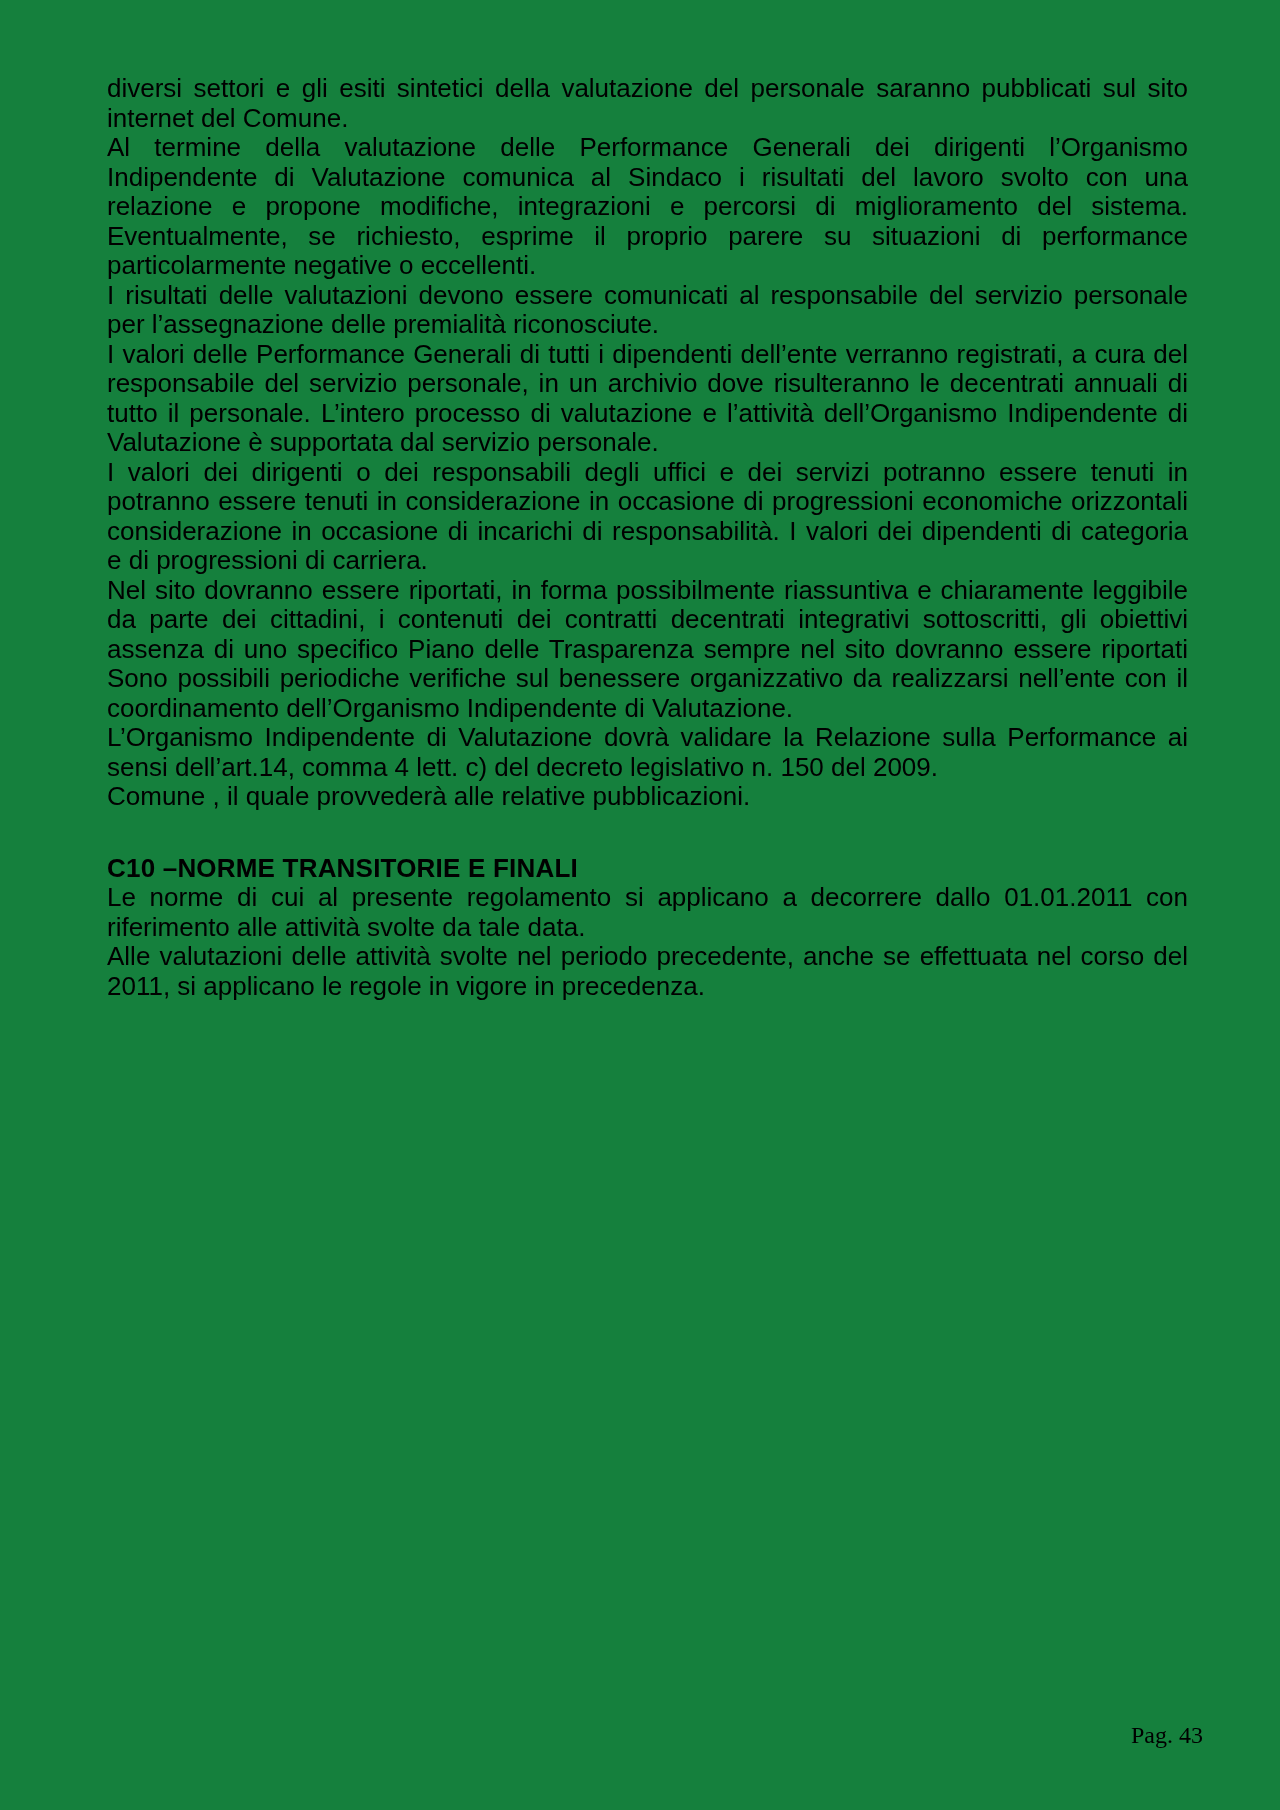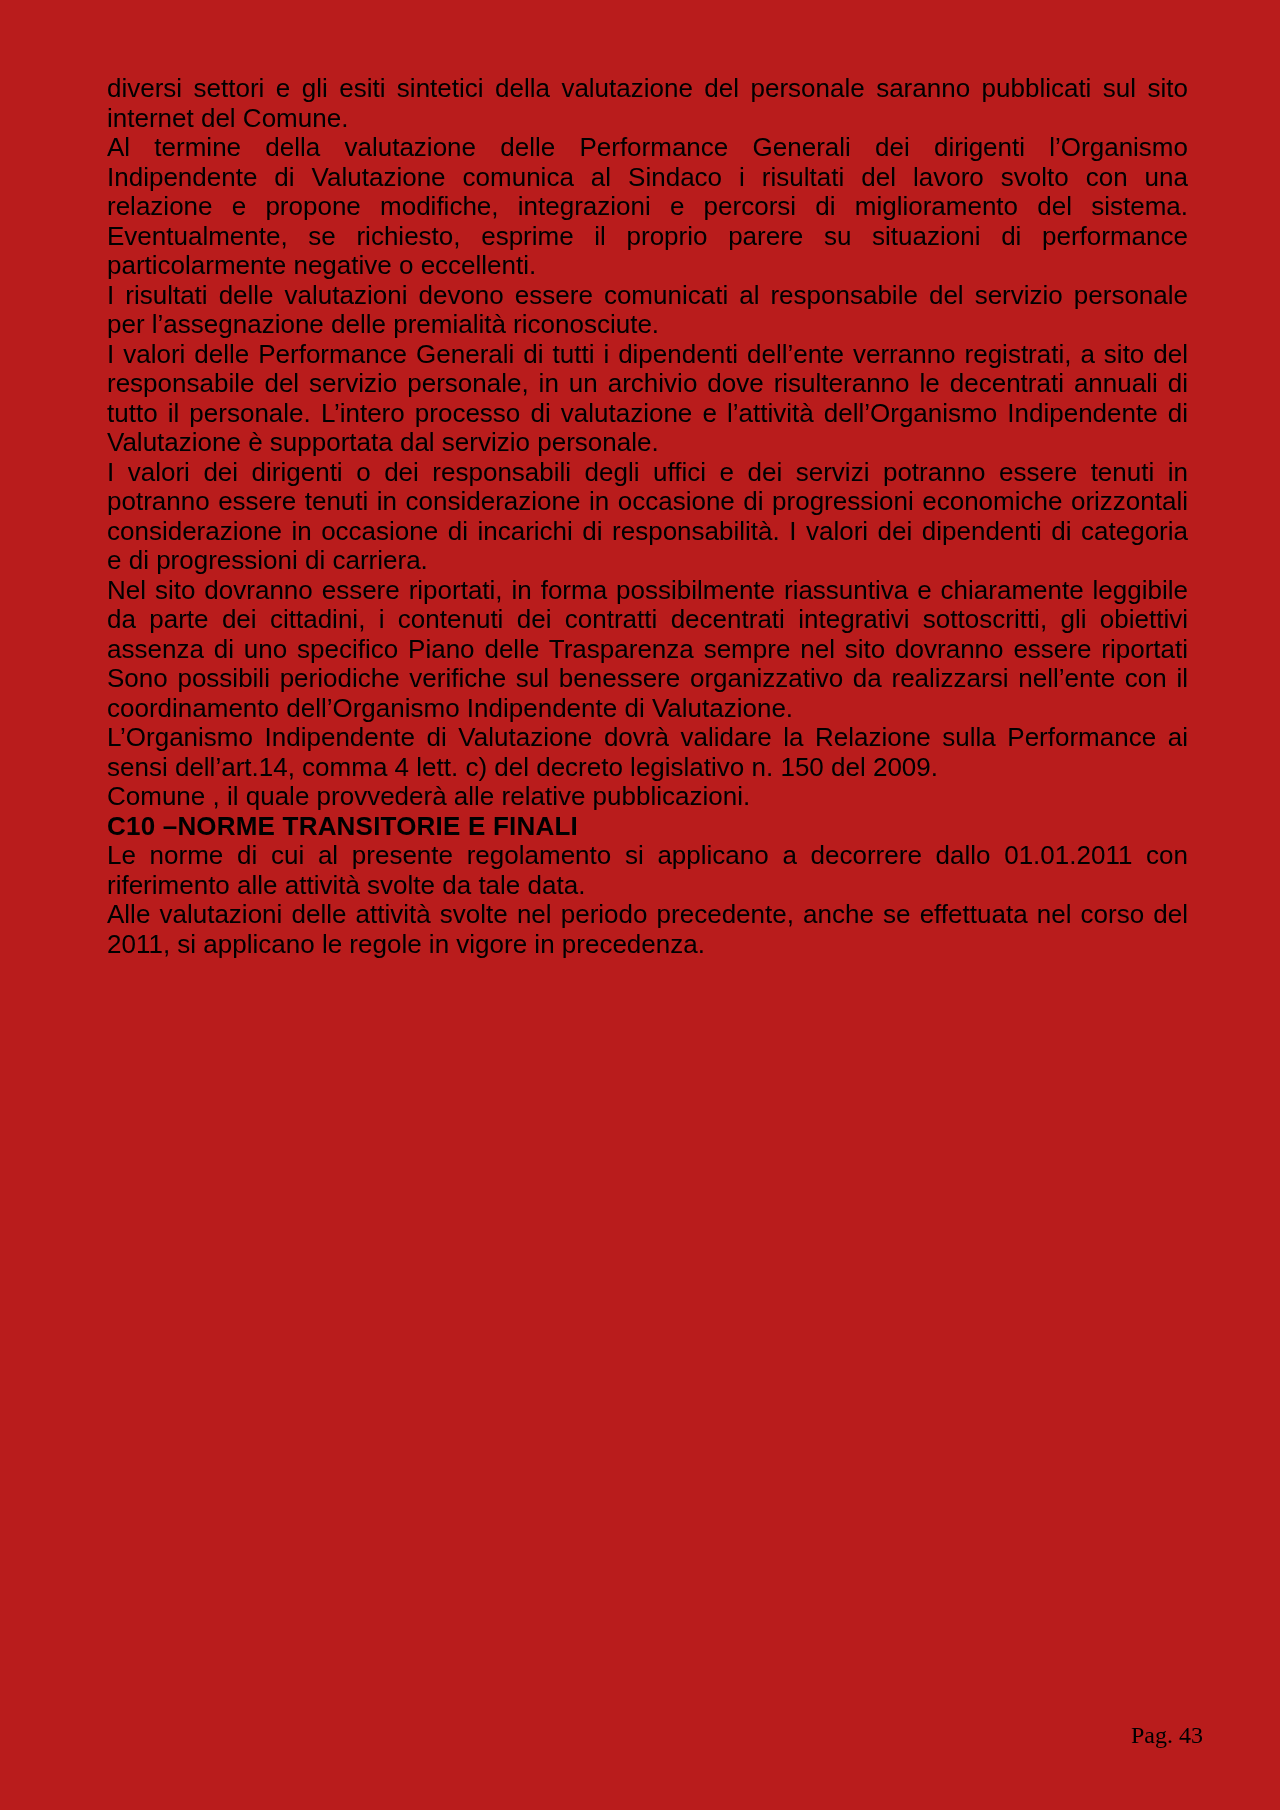--- a/index.html
+++ b/index.html
@@ -4,41 +4,42 @@
 <style>
   html, body {
     margin: 0;
     padding: 0;
     background: #ffffff;
   }
   .page {
     position: relative;
     width: 1280px;
     height: 1810px;
-    background: #b91c1c;
+    background: #15803d;
     color: #000000;
     font-family: "Liberation Sans", sans-serif;
     overflow: hidden;
   }
   .content {
     position: absolute;
     left: 107px;
     top: 74px;
     width: 1081px;
     font-size: 26px;
     line-height: 29.5px;
   }
   .para { margin: 0; }
   .line { min-height: 29.5px; }
   .line.just {
     text-align: justify;
     text-align-last: justify;
   }
   .heading {
     font-weight: bold;
+    margin-top: 42px;
     letter-spacing: 0.2px;
   }
   .footer {
     position: absolute;
     top: 1722px;
     right: 77px;
     font-family: "Liberation Serif", serif;
     font-size: 24px;
     color: #000000;
   }
@@ -57,21 +58,21 @@
         <div class="line just">Indipendente di Valutazione comunica al Sindaco i risultati del lavoro svolto con una</div>
         <div class="line just">relazione e propone modifiche, integrazioni e percorsi di miglioramento del sistema.</div>
         <div class="line just">Eventualmente, se richiesto, esprime il proprio parere su situazioni di performance</div>
         <div class="line">particolarmente negative o eccellenti.</div>
       </div>
       <div class="para">
         <div class="line just">I risultati delle valutazioni devono essere comunicati al responsabile del servizio personale</div>
         <div class="line">per l’assegnazione delle premialità riconosciute.</div>
       </div>
       <div class="para">
-        <div class="line just">I valori delle Performance Generali di tutti i dipendenti dell’ente verranno registrati, a sito del</div>
+        <div class="line just">I valori delle Performance Generali di tutti i dipendenti dell’ente verranno registrati, a cura del</div>
         <div class="line just">responsabile del servizio personale, in un archivio dove risulteranno le decentrati annuali di</div>
         <div class="line just">tutto il personale. L’intero processo di valutazione e l’attività dell’Organismo Indipendente di</div>
         <div class="line">Valutazione è supportata dal servizio personale.</div>
       </div>
       <div class="para">
         <div class="line just">I valori dei dirigenti o dei responsabili degli uffici e dei servizi potranno essere tenuti in</div>
         <div class="line just">potranno essere tenuti in considerazione in occasione di progressioni economiche orizzontali</div>
         <div class="line just">considerazione in occasione di incarichi di responsabilità. I valori dei dipendenti di categoria</div>
         <div class="line">e di progressioni di carriera.</div>
       </div>

